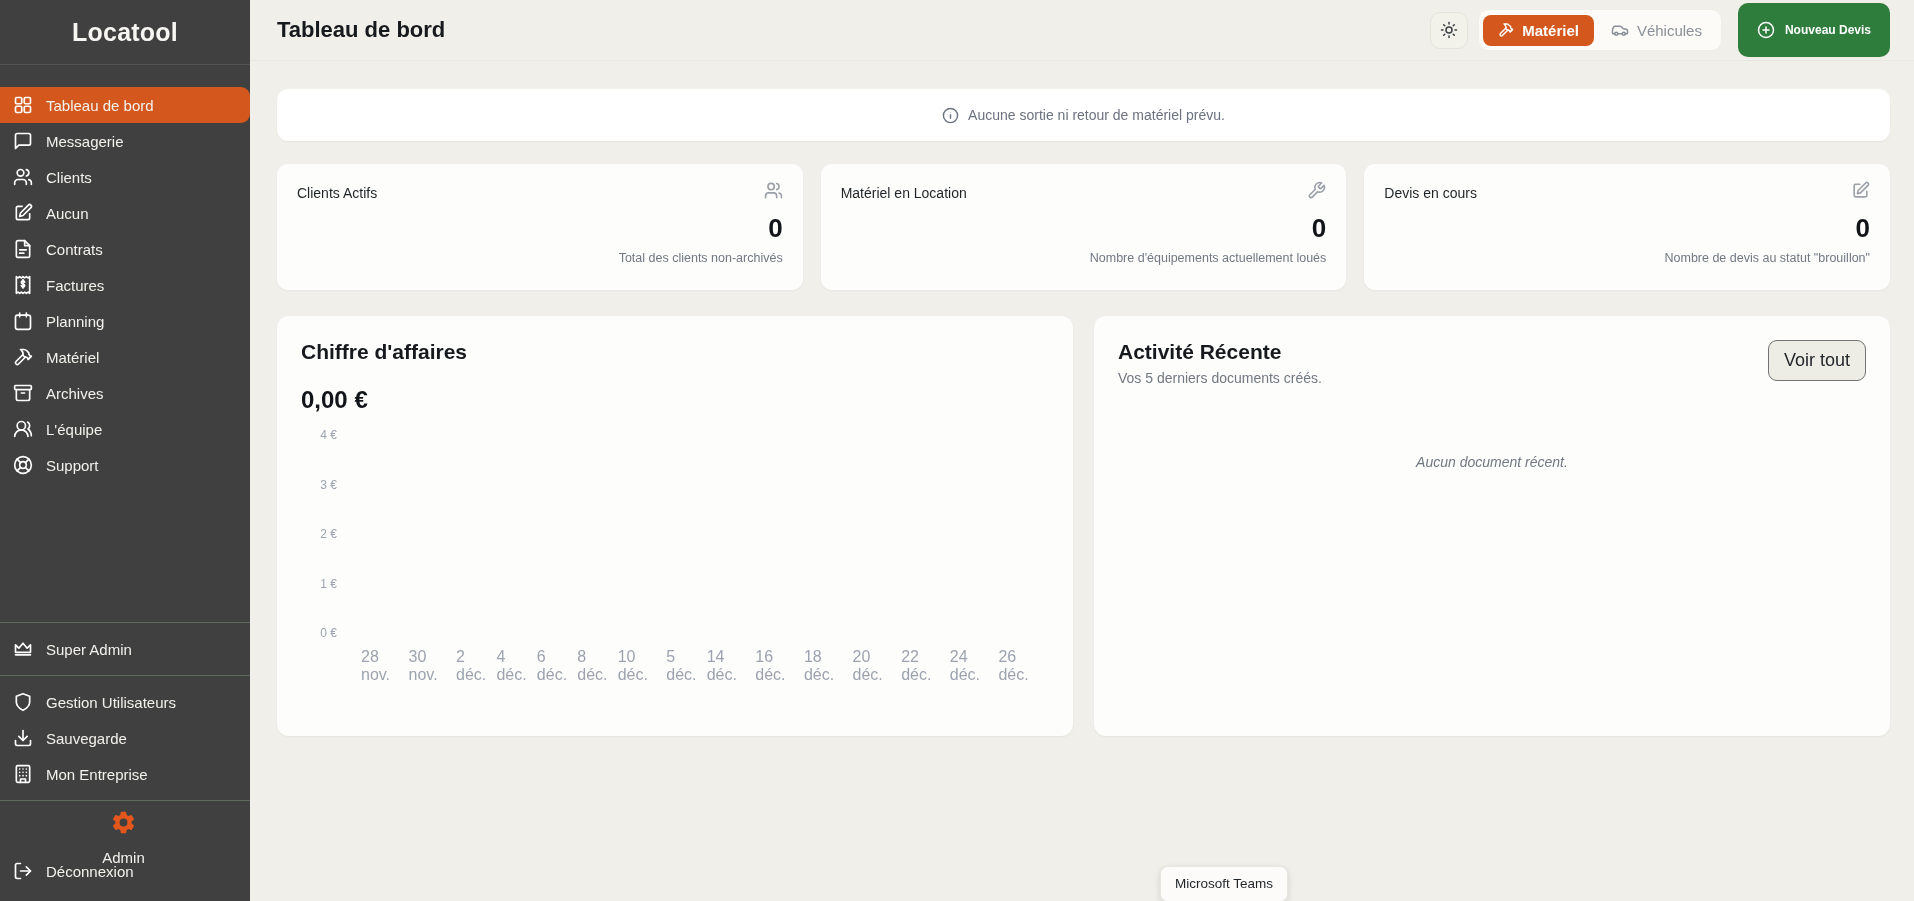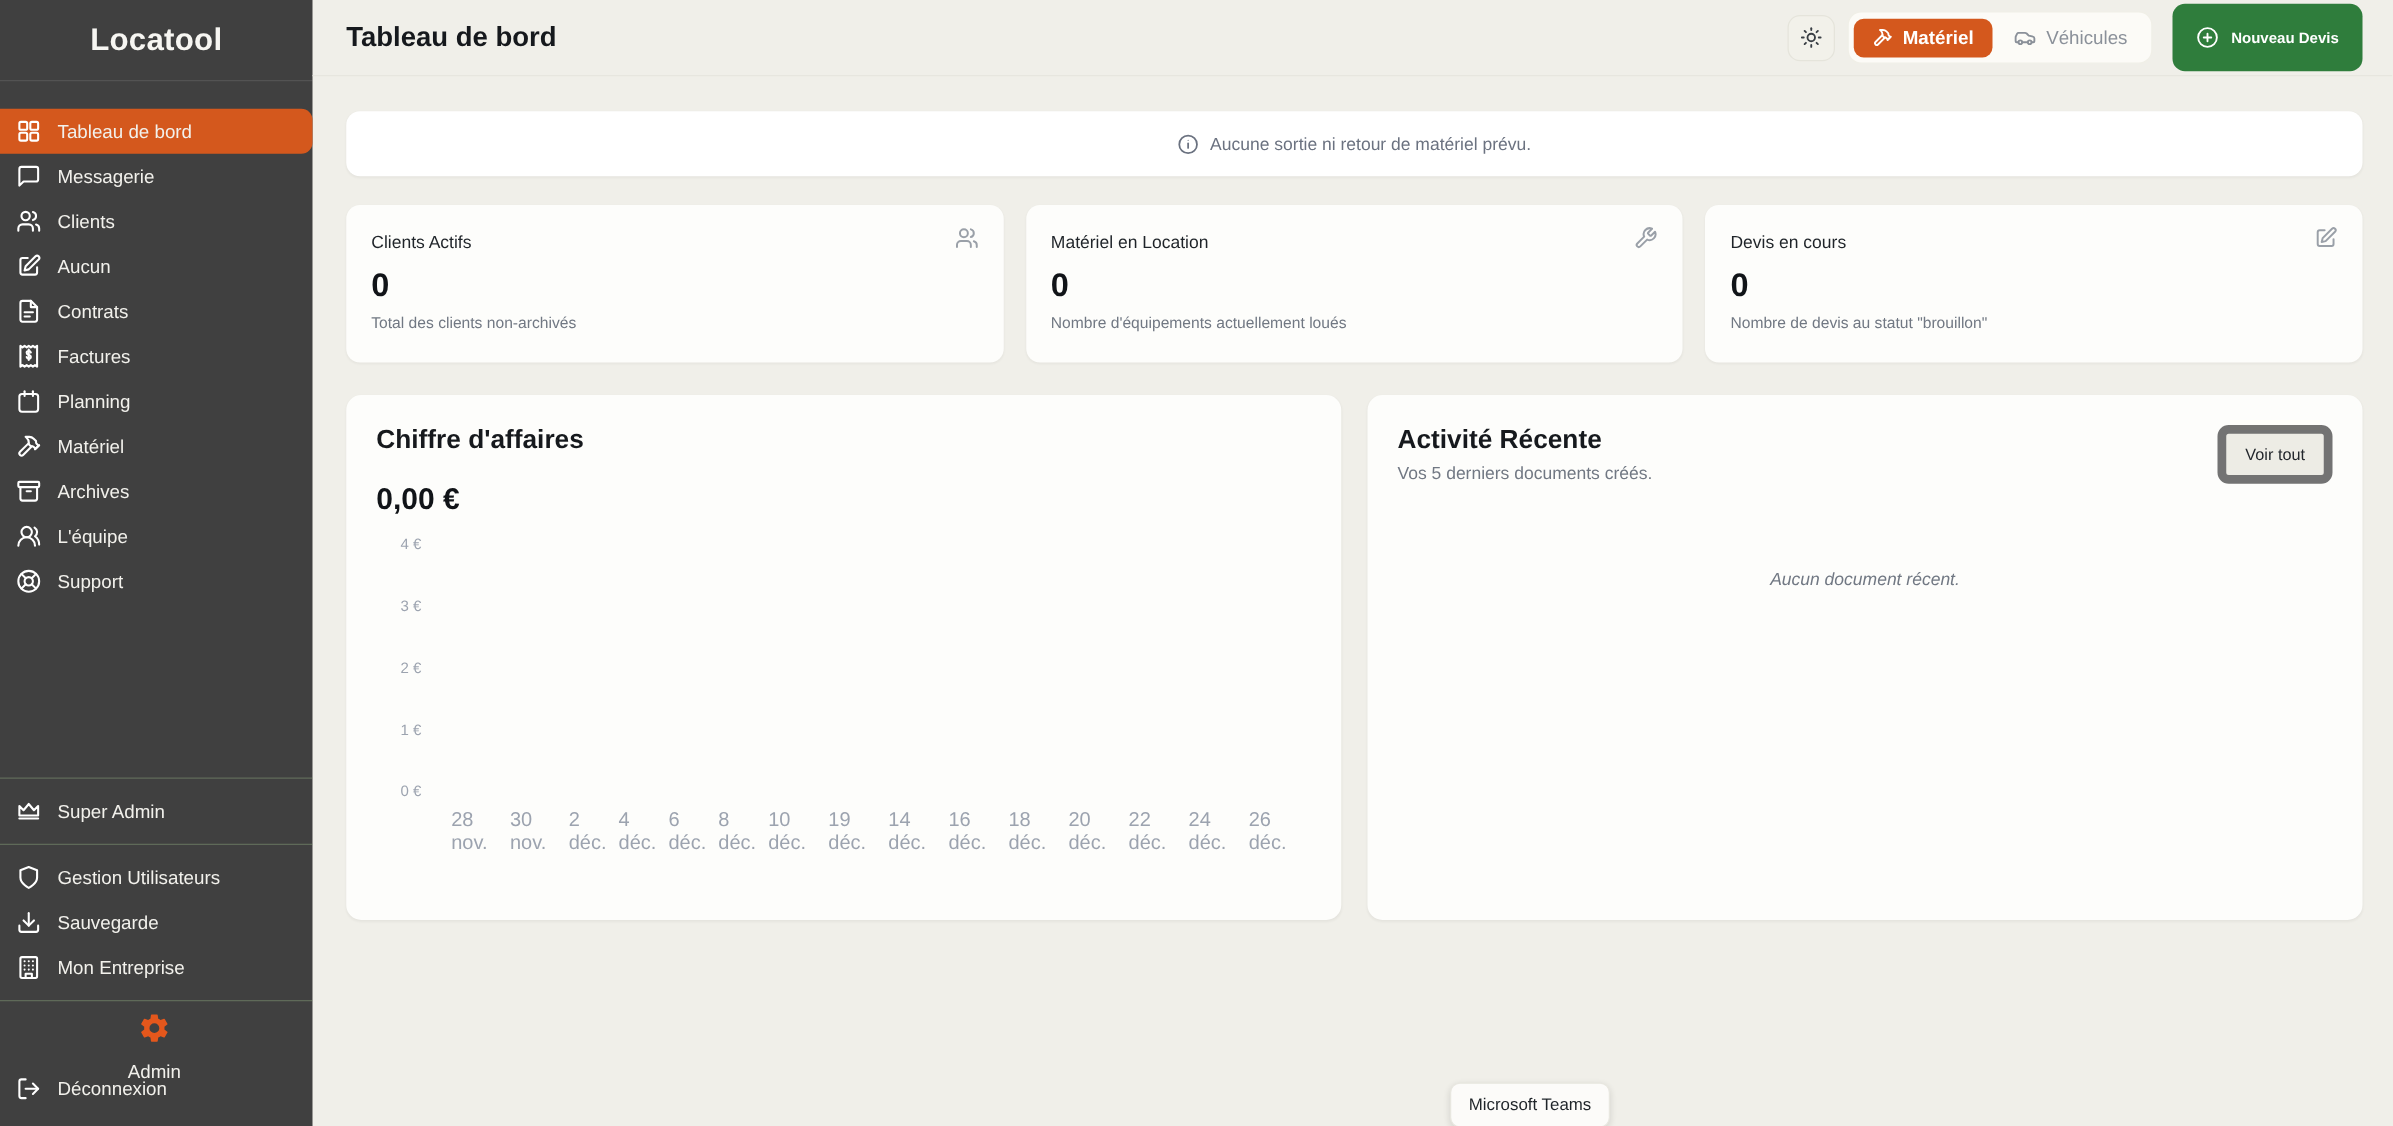--- a/index.html
+++ b/index.html
@@ -74,21 +74,21 @@
 
   .banner {
     background:#FFFFFF; border-radius:11px; height:52px;
     box-shadow:0 1px 2px rgba(40,40,30,.05);
     display:flex; align-items:center; justify-content:center; gap:9px;
     color:#6B7280; font-size:14px;
   }
   .banner .bicon { width:17px; height:17px; color:#6B7280; }
 
   .stats-row {
-    margin-top:23px; display:grid; grid-template-columns:1fr 1fr 1fr; gap:18px;
+    margin-top:23px; display:grid; grid-template-columns:1fr 1fr 1fr; gap:18px;text-align:right;
   }
   .stat-card {
     background:#FDFDFB; border-radius:11px; padding:17px 20px 18px;
     box-shadow:0 1px 2px rgba(40,40,30,.05); height:126px;
   }
   .stat-head { display:flex; align-items:flex-start; justify-content:space-between; }
   .stat-title { font-size:14px; color:#1F2429; padding-top:4px; }
   .stat-icon { width:19px; height:19px; color:#9AA0A8; }
   .stat-value { font-size:26px; font-weight:700; color:#111418; margin-top:12px; }
   .stat-sub { font-size:12.5px; color:#717883; margin-top:7px; }
@@ -113,22 +113,22 @@
   }
   .plot { grid-column:2; grid-row:1; }
   .x-axis {
     grid-column:2; grid-row:2;
     display:flex; justify-content:space-between; align-items:flex-start;
     font-size:16px; color:#9CA3AF; padding:8px 2px 0 14px;
   }
 
   .activity-head { display:flex; align-items:flex-start; }
   .ghost-btn {
-    margin-left:auto; background:#EDECE5; border:7px solid #737373;
-    border-radius:9px; padding:9px 15px; font-size:13px; color:#23272C;
+    margin-left:auto; background:#EDECE5; border:1px solid #737373;
+    border-radius:9px; padding:9px 15px; font-size:18px; color:#23272C;
     cursor:pointer; font-family:inherit;
   }
   .activity-empty { text-align:center; margin-top:68px; font-size:14px; color:#717883;font-style:italic; }
 
   .teams-tooltip {
     position:absolute; left:1160px; top:866px;
     background:#FCFBF9; border:1px solid #E8E7E0; border-radius:8px;
     box-shadow:0 2px 6px rgba(30,30,20,.14);
     padding:9px 14px 10px; font-size:13.5px; color:#1F2429; white-space:nowrap;
   }
@@ -451,21 +451,21 @@
             </div>
           <div class="plot"></div>
           <div class="x-axis">
               <div>28 nov.</div>
               <div>30 nov.</div>
               <div>2 déc.</div>
               <div>4 déc.</div>
               <div>6 déc.</div>
               <div>8 déc.</div>
               <div>10 déc.</div>
-              <div>19 déc.</div>
+              <div>5 déc.</div>
               <div>14 déc.</div>
               <div>16 déc.</div>
               <div>18 déc.</div>
               <div>20 déc.</div>
               <div>22 déc.</div>
               <div>24 déc.</div>
               <div>26 déc.</div>
             </div>
         </div>
       </div>

